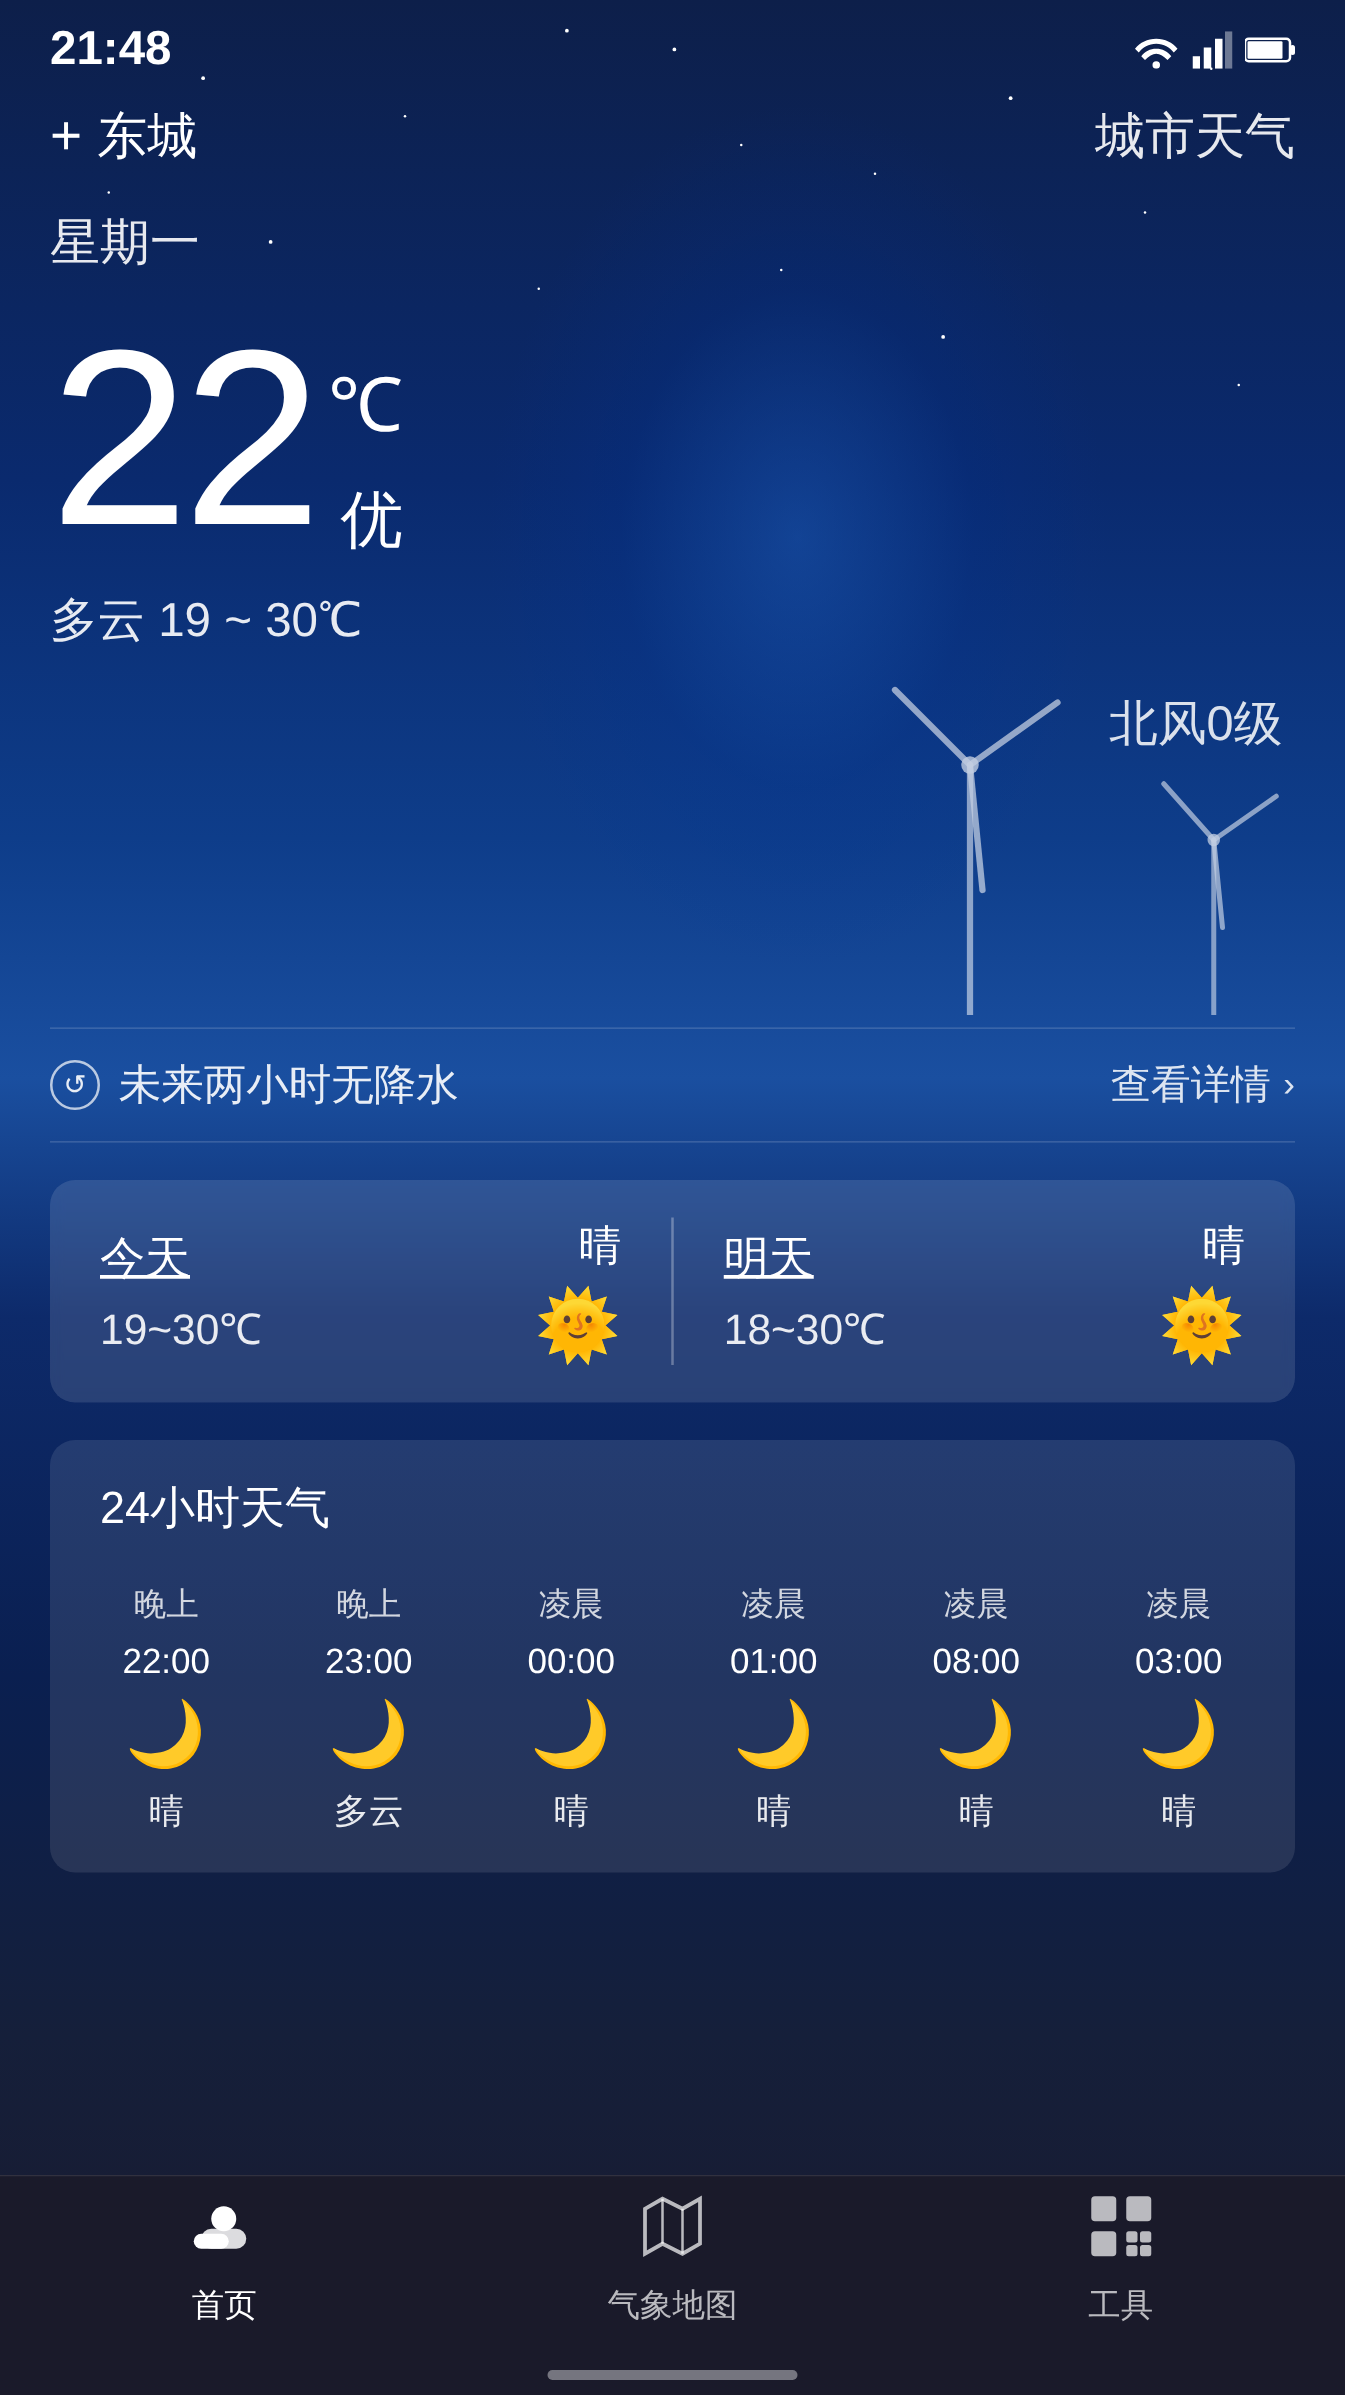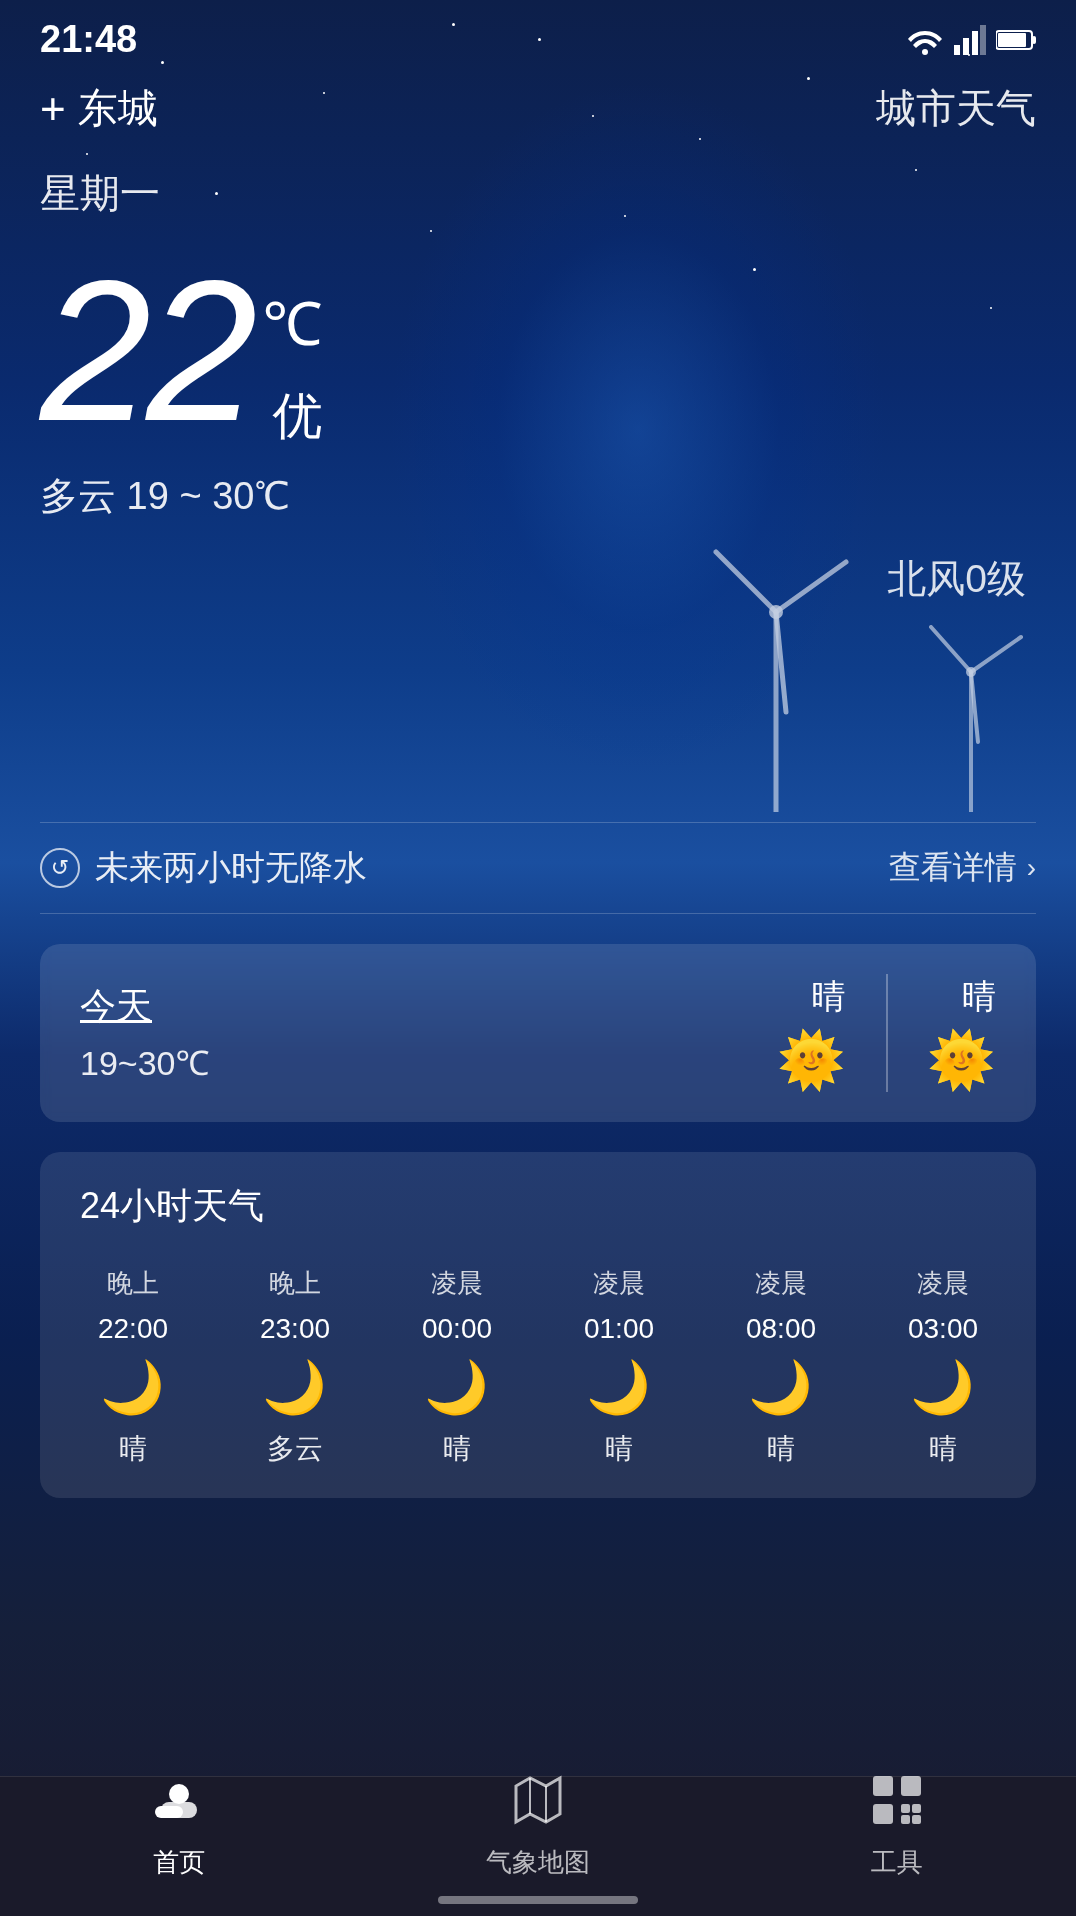--- a/index.html
+++ b/index.html
@@ -102,21 +102,20 @@
       z-index: 10;
       padding: 30px 40px 0;
       display: flex;
       align-items: flex-start;
     }
     .temp-big {
       font-size: 200px;
       font-weight: 200;
       line-height: 1;
       letter-spacing: -5px;
-      font-style: italic;
     }
     .temp-unit-quality {
       display: flex;
       flex-direction: column;
       padding-top: 30px;
       margin-left: 10px;
     }
     .temp-unit {
       font-size: 60px;
       font-weight: 300;
@@ -294,21 +293,21 @@
       text-align: center;
     }
 
     
     .bottom-nav {
       position: absolute;
       bottom: 0;
       left: 0; right: 0;
       z-index: 20;
       background: #1a1a2a;
-      height: 140px;
+      height: 176px;
       display: flex;
       align-items: center;
       justify-content: space-around;
       padding-bottom: 20px;
       border-top: 1px solid rgba(255,255,255,0.1);
     }
     .nav-item {
       display: flex;
       flex-direction: column;
       align-items: center;
@@ -460,20 +459,24 @@
       <span class="forecast-day">今天</span>
       <span class="forecast-temp">19~30℃</span>
     </div>
     <div class="forecast-icon-right">
       <span class="forecast-weather">晴</span>
       <span class="sun-emoji">🌞</span>
     </div>
 
     <div class="forecast-divider"></div>
 
+    <div class="forecast-item">
+      <span class="forecast-day">明天</span>
+      <span class="forecast-temp">18~30℃</span>
+    </div>
     <div class="forecast-icon-right">
       <span class="forecast-weather">晴</span>
       <span class="sun-emoji">🌞</span>
     </div>
   </div>
 </div>
 
 <div class="hourly-section">
   <div class="hourly-title">24小时天气</div>
   <div class="hourly-grid" id="hourly-grid">

